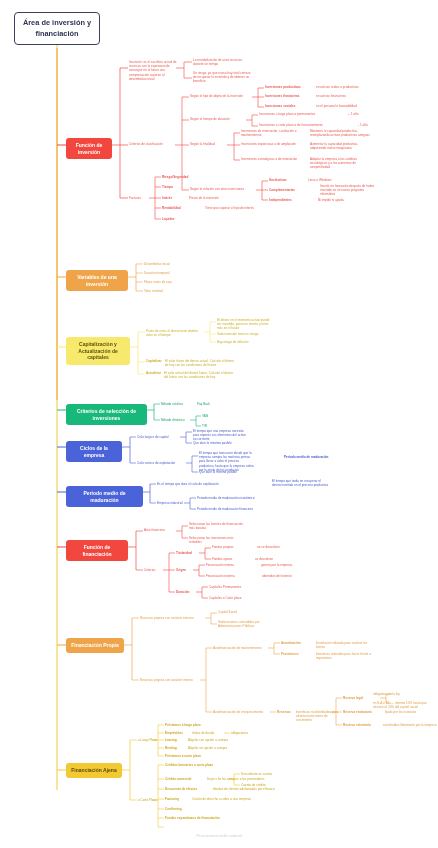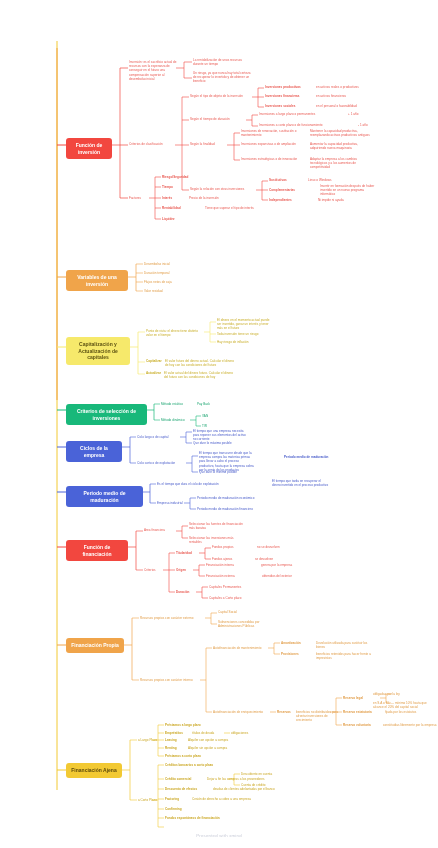--- a/index.html
+++ b/index.html
@@ -157,20 +157,21 @@
     <path d="M130,740 L137,740 M130,800 L137,800" stroke="#f2c933" stroke-width=".6" fill="none"></path>
     <path d="M152,740 L158,740 L158,725 M158,740 L158,756" stroke="#f2c933" stroke-width=".6" fill="none"></path>
     <path d="M158,725 L164,725 M158,733 L164,733 M158,740 L164,740 M158,748 L164,748 M158,756 L164,756" stroke="#f2c933" stroke-width=".6" fill="none"></path>
     <path d="M152,800 L158,800 L158,765 M158,800 L158,827" stroke="#f2c933" stroke-width=".6" fill="none"></path>
     <path d="M158,765 L164,765 M158,779 L164,779 M158,789 L164,789 M158,799 L164,799 M158,809 L164,809 M158,818 L164,818 M158,827 L164,827" stroke="#f2c933" stroke-width=".6" fill="none"></path>
     <path d="M228,779 L234,779 L234,774 M234,779 L234,785" stroke="#f2c933" stroke-width=".6" fill="none"></path>
     <path d="M234,774 L240,774 M234,785 L240,785" stroke="#f2c933" stroke-width=".6" fill="none"></path>
     <path d="M224,733 L230,733 L230,733" stroke="#f2c933" stroke-width=".6" fill="none"></path>
   </svg>
 
+  <div class="node root">Área de inversión y financiación</div>
 
   <div class="node l1 red" style="left:66px; top:138px; width:46px;">Función de inversión</div>
 
   <div class="lf c-red" style="left:129px; top:60px; width:48px;">Inversión: es el sacrificio actual de recursos con la esperanza de conseguir en el futuro una compensación superior al desembolso inicial</div>
   <div class="lf c-red" style="left:193px; top:58px; width:52px;">La rentabilización de unos recursos durante un tiempo</div>
   <div class="lf c-red" style="left:193px; top:71px; width:58px;">Un riesgo, ya que nunca hay total certeza de recuperar lo invertido y de obtener un beneficio</div>
 
   <div class="lf c-red" style="left:129px; top:142px;">Criterios de clasificación</div>
 
   <div class="lf c-red" style="left:190px; top:94px;">Según el tipo de objeto de la inversión</div>

